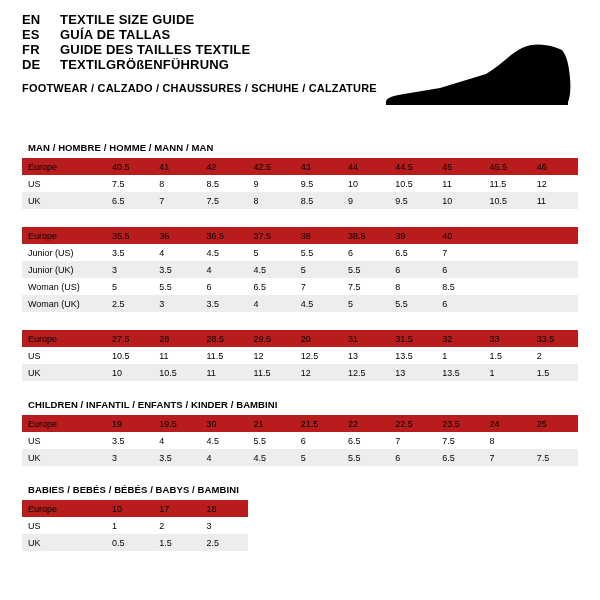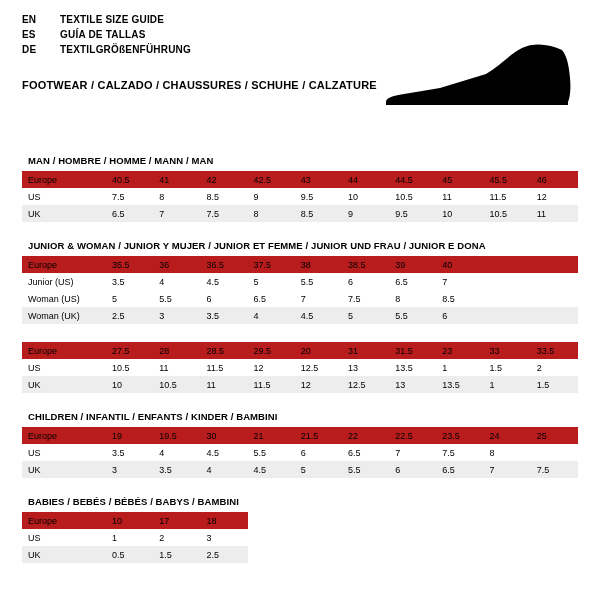--- a/index.html
+++ b/index.html
@@ -20,48 +20,48 @@
   }
   
   .header {
     position: relative;
     height: 100px;
   }
   .lang-table {
     border-collapse: collapse;
   }
   .lang-table td {
-    font-size: 10px;
+    font-size: 13px;
     font-weight: bold;
     letter-spacing: 0.2px;
     padding: 0 0 3px 0;
     vertical-align: top;
     line-height: 12px;
   }
   .lang-code {
     width: 38px;
   }
   .shoe-wrap {
     position: absolute;
     right: 6px;
     top: 22px;
     width: 190px;
     height: 70px;
   }
   .title-bar {
-    margin-top: 20px;
+    margin-top: 8px;
     font-size: 11px;
     font-weight: bold;
     letter-spacing: 0.2px;
   }
   
   .section {
     margin-top: 18px;
   }
-  .section.first { margin-top: 41px; }
+  .section.first { margin-top: 28px; }
   .section-title {
     font-size: 9.5px;
     font-weight: bold;
     padding: 0 0 5px 6px;
     letter-spacing: 0.1px;
   }
   table.size {
     border-collapse: collapse;
     width: 100%;
     table-layout: fixed;
@@ -95,20 +95,24 @@
   <div class="header">
     <table class="lang-table">
       <tbody>
         <tr>
           <td class="lang-code">EN</td>
           <td>TEXTILE SIZE GUIDE</td>
         </tr>
         <tr>
           <td class="lang-code">ES</td>
           <td>GUÍA DE TALLAS</td>
+        </tr>
+        <tr>
+          <td class="lang-code">FR</td>
+          <td>GUIDE DES TAILLES TEXTILE</td>
         </tr>
         <tr>
           <td class="lang-code">DE</td>
           <td>TEXTILGRÖßENFÜHRUNG</td>
         </tr>
       </tbody>
     </table>
 
     <div class="shoe-wrap">
       <svg viewBox="0 0 190 70" width="190" height="70" aria-hidden="true">
@@ -161,21 +165,20 @@
           <td>9.5</td>
           <td>10</td>
           <td>10.5</td>
           <td>11</td>
         </tr>
       </tbody>
     </table>
   </div>
 
   <div class="section">
-    <div class="section-title">JUNIOR &amp; WOMAN / JUNIOR Y MUJER / JUNIOR ET FEMME / JUNIOR UND FRAU / JUNIOR E DONA</div>
     <table class="size">
       <tbody>
         <tr class="head">
           <td class="label">Europe</td>
           <td>35.5</td>
           <td>36</td>
           <td>36.5</td>
           <td>37.5</td>
           <td>38</td>
           <td>38.5</td>
@@ -190,20 +193,33 @@
           <td>4</td>
           <td>4.5</td>
           <td>5</td>
           <td>5.5</td>
           <td>6</td>
           <td>6.5</td>
           <td>7</td>
           <td></td>
           <td></td>
         </tr>
+        <tr class="alt">
+          <td class="label">Junior (UK)</td>
+          <td>3</td>
+          <td>3.5</td>
+          <td>4</td>
+          <td>4.5</td>
+          <td>5</td>
+          <td>5.5</td>
+          <td>6</td>
+          <td>6</td>
+          <td></td>
+          <td></td>
+        </tr>
         <tr class="plain">
           <td class="label">Woman (US)</td>
           <td>5</td>
           <td>5.5</td>
           <td>6</td>
           <td>6.5</td>
           <td>7</td>
           <td>7.5</td>
           <td>8</td>
           <td>8.5</td>
@@ -232,21 +248,21 @@
       <tbody>
         <tr class="head">
           <td class="label">Europe</td>
           <td>27.5</td>
           <td>28</td>
           <td>28.5</td>
           <td>29.5</td>
           <td>20</td>
           <td>31</td>
           <td>31.5</td>
-          <td>23</td>
+          <td>32</td>
           <td>33</td>
           <td>33.5</td>
         </tr>
         <tr class="plain">
           <td class="label">US</td>
           <td>10.5</td>
           <td>11</td>
           <td>11.5</td>
           <td>12</td>
           <td>12.5</td>

